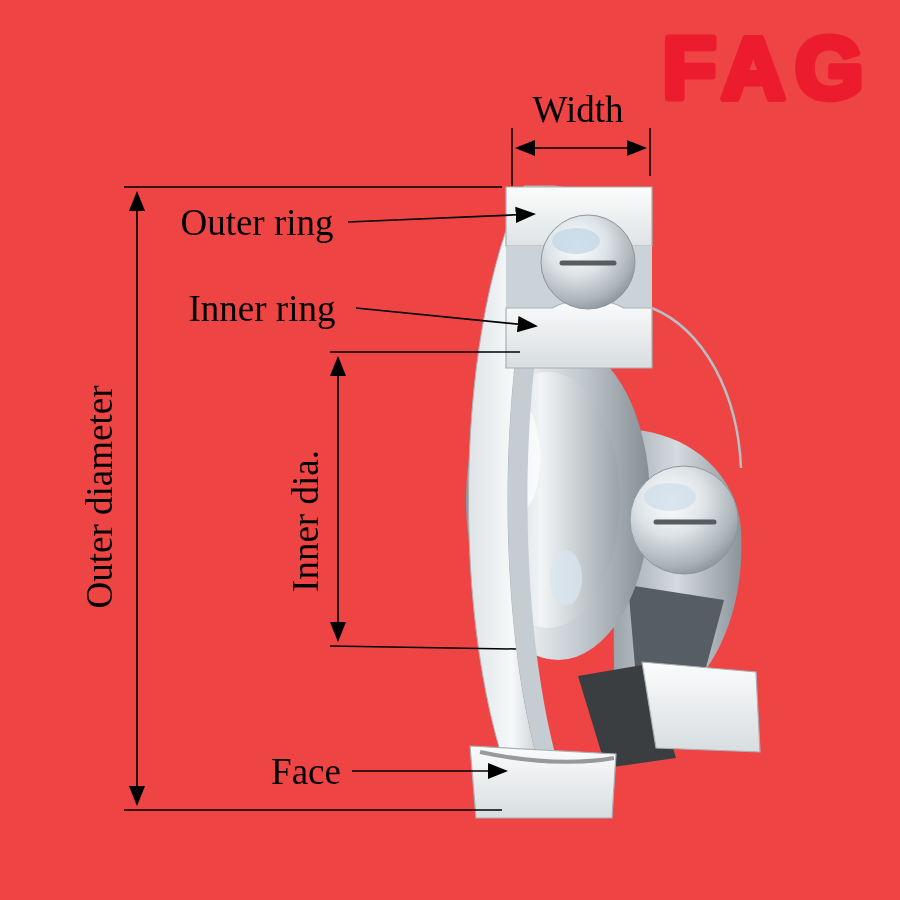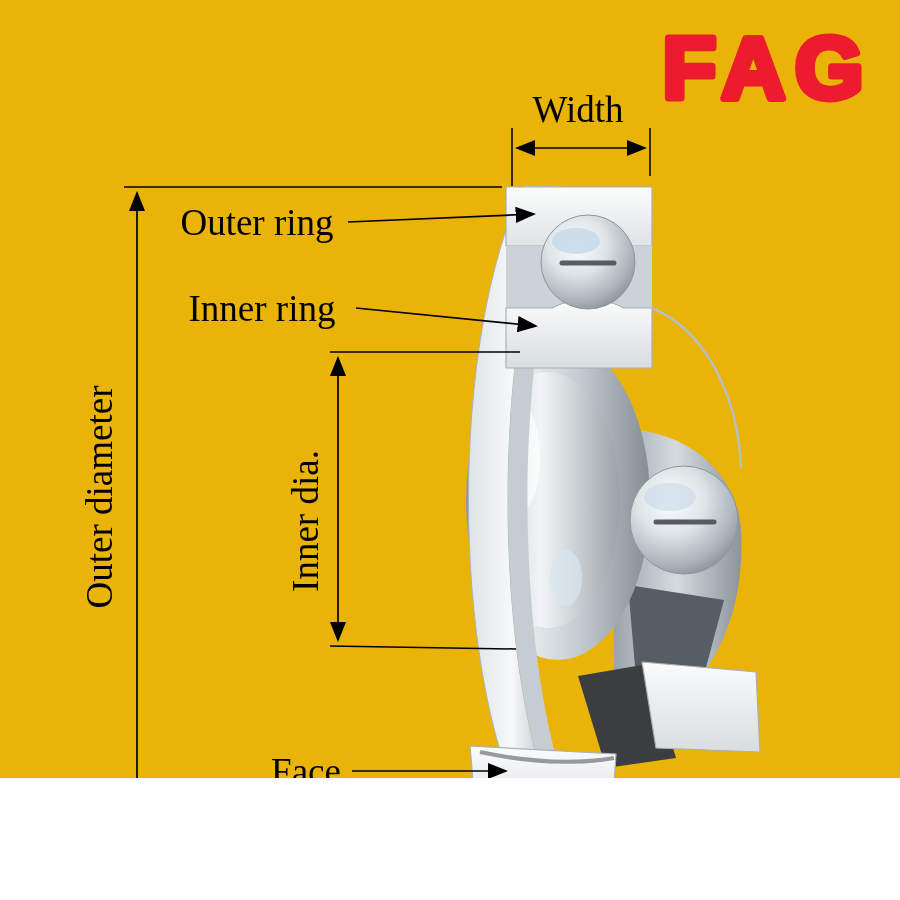--- a/index.html
+++ b/index.html
@@ -3,22 +3,22 @@
 <meta charset="utf-8">
 <style>
   html, body {
     margin: 0;
     padding: 0;
     background: #ffffff;
   }
   .stage {
     position: relative;
     width: 900px;
-    height: 778px;
-    background: #eab308;
+    height: 900px;
+    background: #ef4444;
     overflow: hidden;
     font-family: "Liberation Serif", serif;
   }
   svg { display: block; }
 
   .dim-line {
     stroke: #000000;
     stroke-width: 1.7;
     fill: none;
   }

